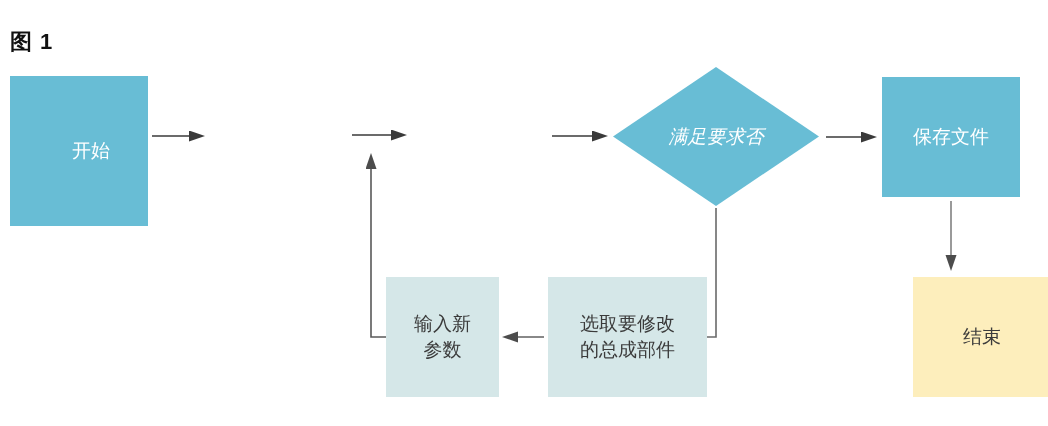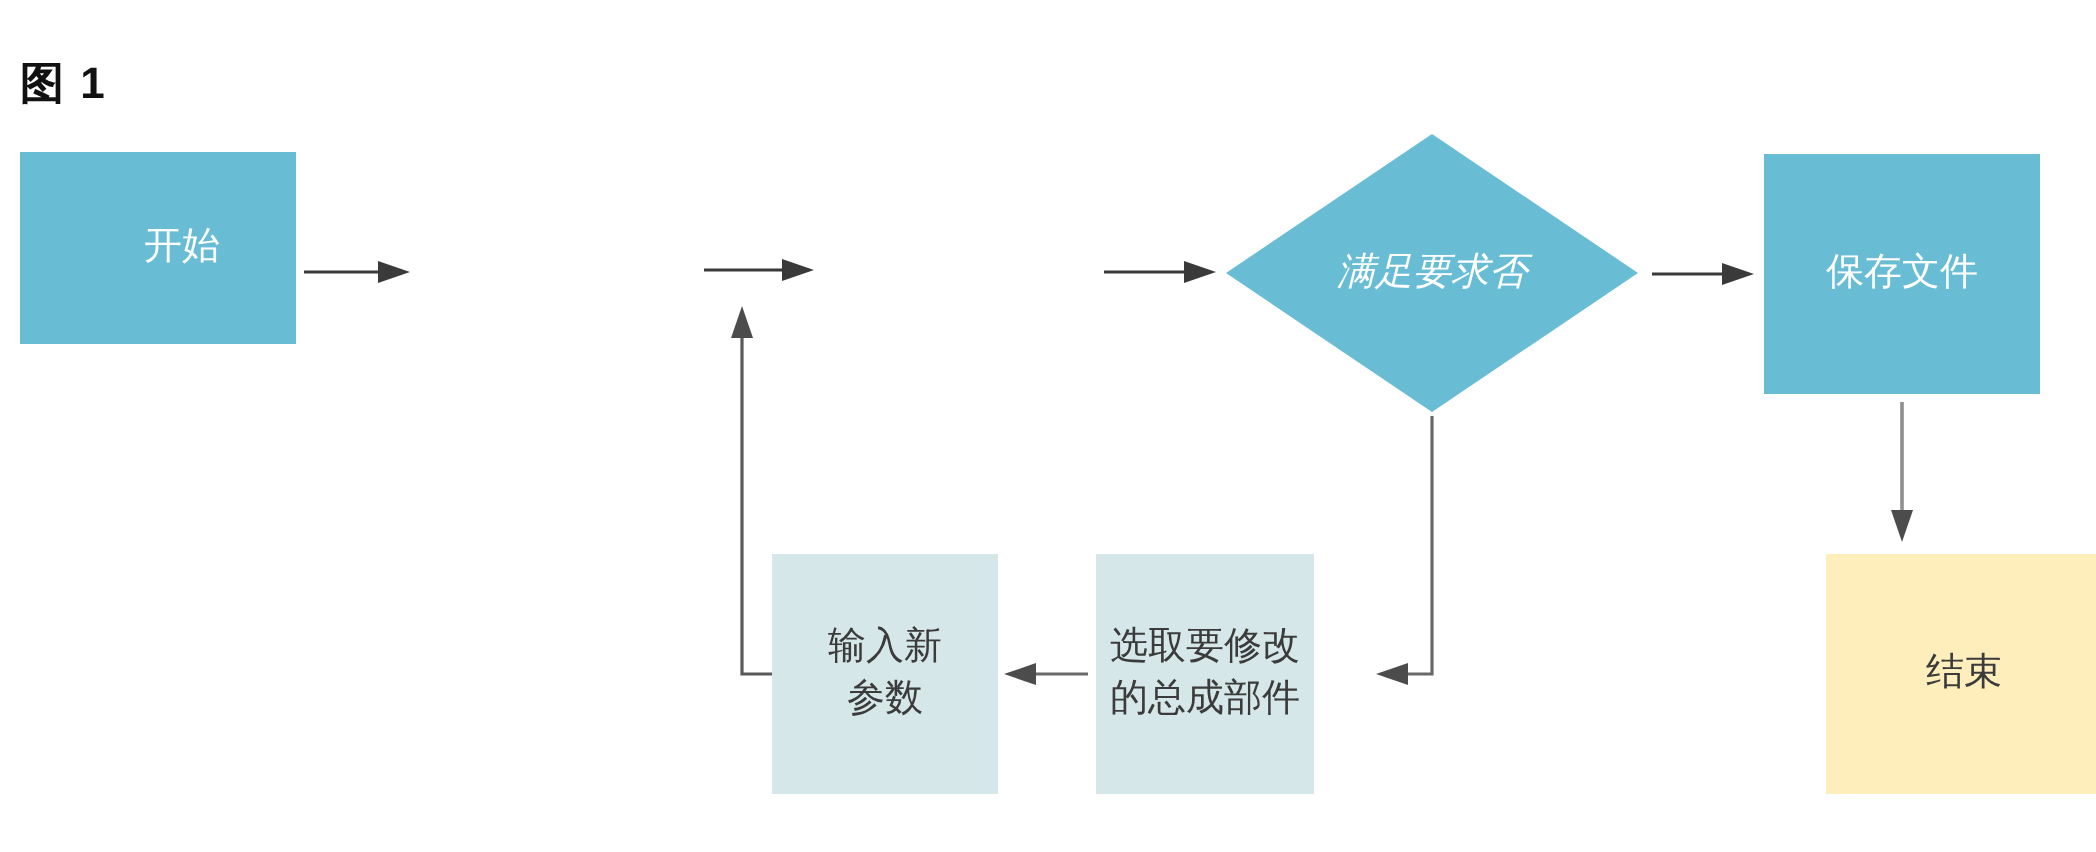--- a/index.html
+++ b/index.html
@@ -50,27 +50,27 @@
     color: #3b3b3b;
     margin-left: 31px;
   }
   .node.diamond {
     background: #68bdd5;
     color: #ffffff;
     clip-path: polygon(50% 0%, 100% 50%, 50% 100%, 0% 50%);
     font-style: italic;
   }
   
-  #n-start   { left: 10px;  top: 76px;  width: 138px; height: 96px; padding-left: 24px; }
+  #n-start   { left: 10px;  top: 76px;  width: 138px; height: 150px; padding-left: 24px; }
   #n-read    { left: 210px; top: 76px;  width: 138px; height: 120px; }
   #n-draw    { left: 410px; top: 76px;  width: 138px; height: 120px; }
   #n-check   { left: 613px; top: 67px;  width: 206px; height: 139px; }
   #n-save    { left: 882px; top: 77px;  width: 138px; height: 120px; }
   #n-end     { left: 882px; top: 277px; width: 138px; height: 120px; }
-  #n-select  { left: 548px; top: 277px; width: 109px; height: 120px; }
+  #n-select  { left: 548px; top: 277px; width: 159px; height: 120px; }
   #n-input   { left: 386px; top: 277px; width: 113px; height: 120px; }
   .connectors {
     position: absolute;
     left: 0;
     top: 0;
     pointer-events: none;
   }
 </style>
 </head>
 <body>

